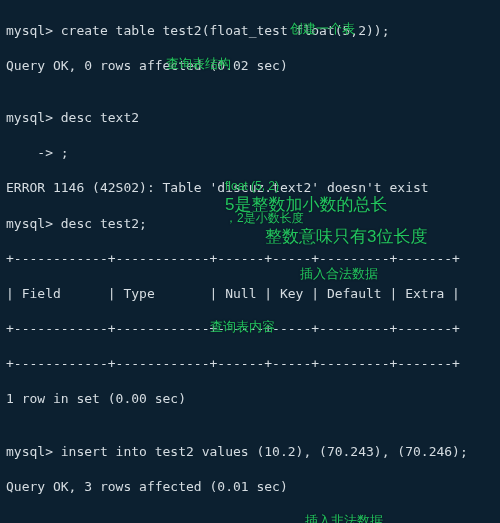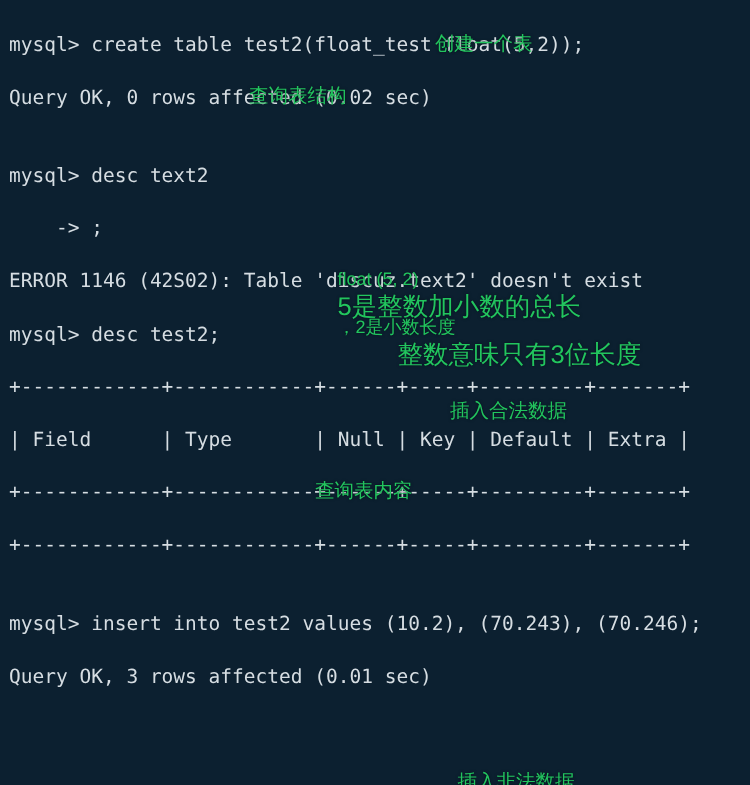--- a/index.html
+++ b/index.html
@@ -35,20 +35,21 @@
 <div class="line">Query OK, 0 rows affected (0.02 sec)</div>
 <div class="line"></div>
 <div class="line">mysql&gt; desc text2</div>
 <div class="line">    -&gt; ;</div>
 <div class="line">ERROR 1146 (42S02): Table 'discuz.text2' doesn't exist</div>
 <div class="line">mysql&gt; desc test2;</div>
 <div class="line">+------------+------------+------+-----+---------+-------+</div>
 <div class="line">| Field      | Type       | Null | Key | Default | Extra |</div>
 <div class="line">+------------+------------+------+-----+---------+-------+</div>
 <div class="line">+------------+------------+------+-----+---------+-------+</div>
+<div class="line">1 row in set (0.00 sec)</div>
 <div class="line"></div>
 <div class="line">mysql&gt; insert into test2 values (10.2), (70.243), (70.246);</div>
 <div class="line">Query OK, 3 rows affected (0.01 sec)</div>
 
 <div class="line"></div>
 
 
 
 
 

